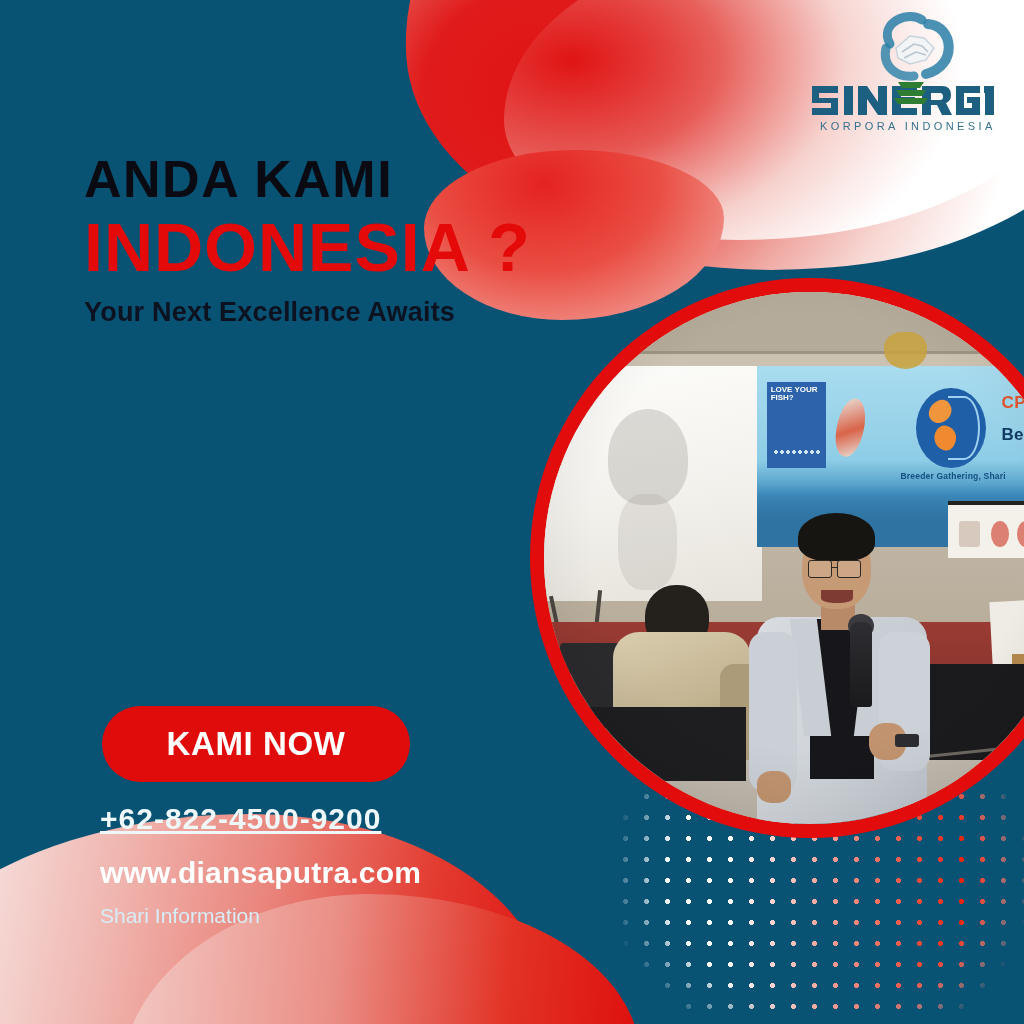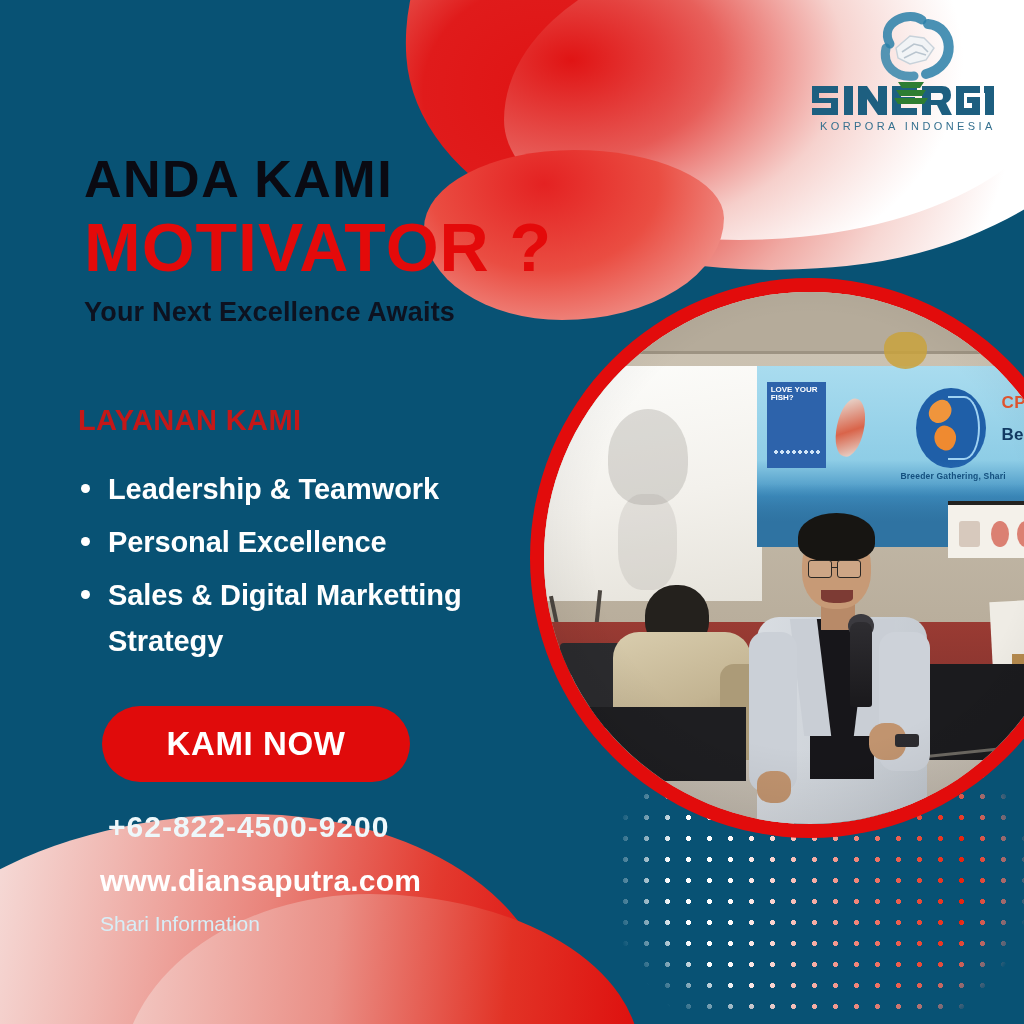--- a/index.html
+++ b/index.html
@@ -87,21 +87,21 @@
   }
 
   .cta{
     position:absolute;left:102px;top:706px;width:308px;height:76px;
     background:#e00b0b;border-radius:40px;border:none;cursor:pointer;
     color:#ffffff;font-size:33px;font-weight:700;letter-spacing:.6px;
     font-family:"Liberation Sans", sans-serif;
   }
 
   .contact{position:absolute;left:100px;top:802px;}
-  .phone{font-size:30px;font-weight:700;color:#eef8fb;letter-spacing:1px;margin:8px;}
+  .phone{font-size:30px;font-weight:700;color:#eef8fb;letter-spacing:1px;margin:0;text-decoration:underline;}
   .web{font-size:30px;font-weight:700;color:#ffffff;letter-spacing:.2px;margin:20px 0 0 0;}
   .more{font-size:21px;font-weight:400;color:#d7eef7;margin:14px 0 0 0;}
 
   
   .photo-ring{
     position:absolute;left:530px;top:278px;width:560px;height:560px;
     border-radius:50%;background:#e20c0c;
   }
   .photo{
     position:absolute;left:544px;top:292px;width:532px;height:532px;
@@ -218,32 +218,24 @@
         <path d="M100 74 h26 l-4 6 h-18 z" fill="#2e7d32"></path>
         <path d="M98 82 h30 l-4 6 h-22 z" fill="#2e7d32"></path>
         <path d="M96 90 h34 l-4 6 h-26 z" fill="#2e7d32"></path>
       </g>
       <text x="22" y="122" font-family="Liberation Sans, sans-serif" font-size="11" letter-spacing="3.4" fill="#34708f">KORPORA INDONESIA</text>
     </svg>
   </div>
 
   <div class="headline">
     <div class="h-top">ANDA KAMI</div>
-    <div class="h-main">MOTIVATOR ?</div>
+    <div class="h-main">INDONESIA ?</div>
     <div class="h-sub">Your Next Excellence Awaits</div>
   </div>
 
-  <div class="services">
-    <div class="svc-title">LAYANAN KAMI</div>
-    <ul class="svc-list">
-      <li class="svc-item">Leadership &amp; Teamwork</li>
-      <li class="svc-item">Personal Excellence</li>
-      <li class="svc-item">Sales &amp; Digital Marketting Strategy</li>
-    </ul>
-  </div>
 
   <button class="cta">KAMI NOW</button>
 
   <div class="contact">
     <div class="phone">+62-822-4500-9200</div>
     <div class="web">www.diansaputra.com</div>
     <div class="more">Shari Information</div>
   </div>
 
   <div class="photo-ring"></div>

